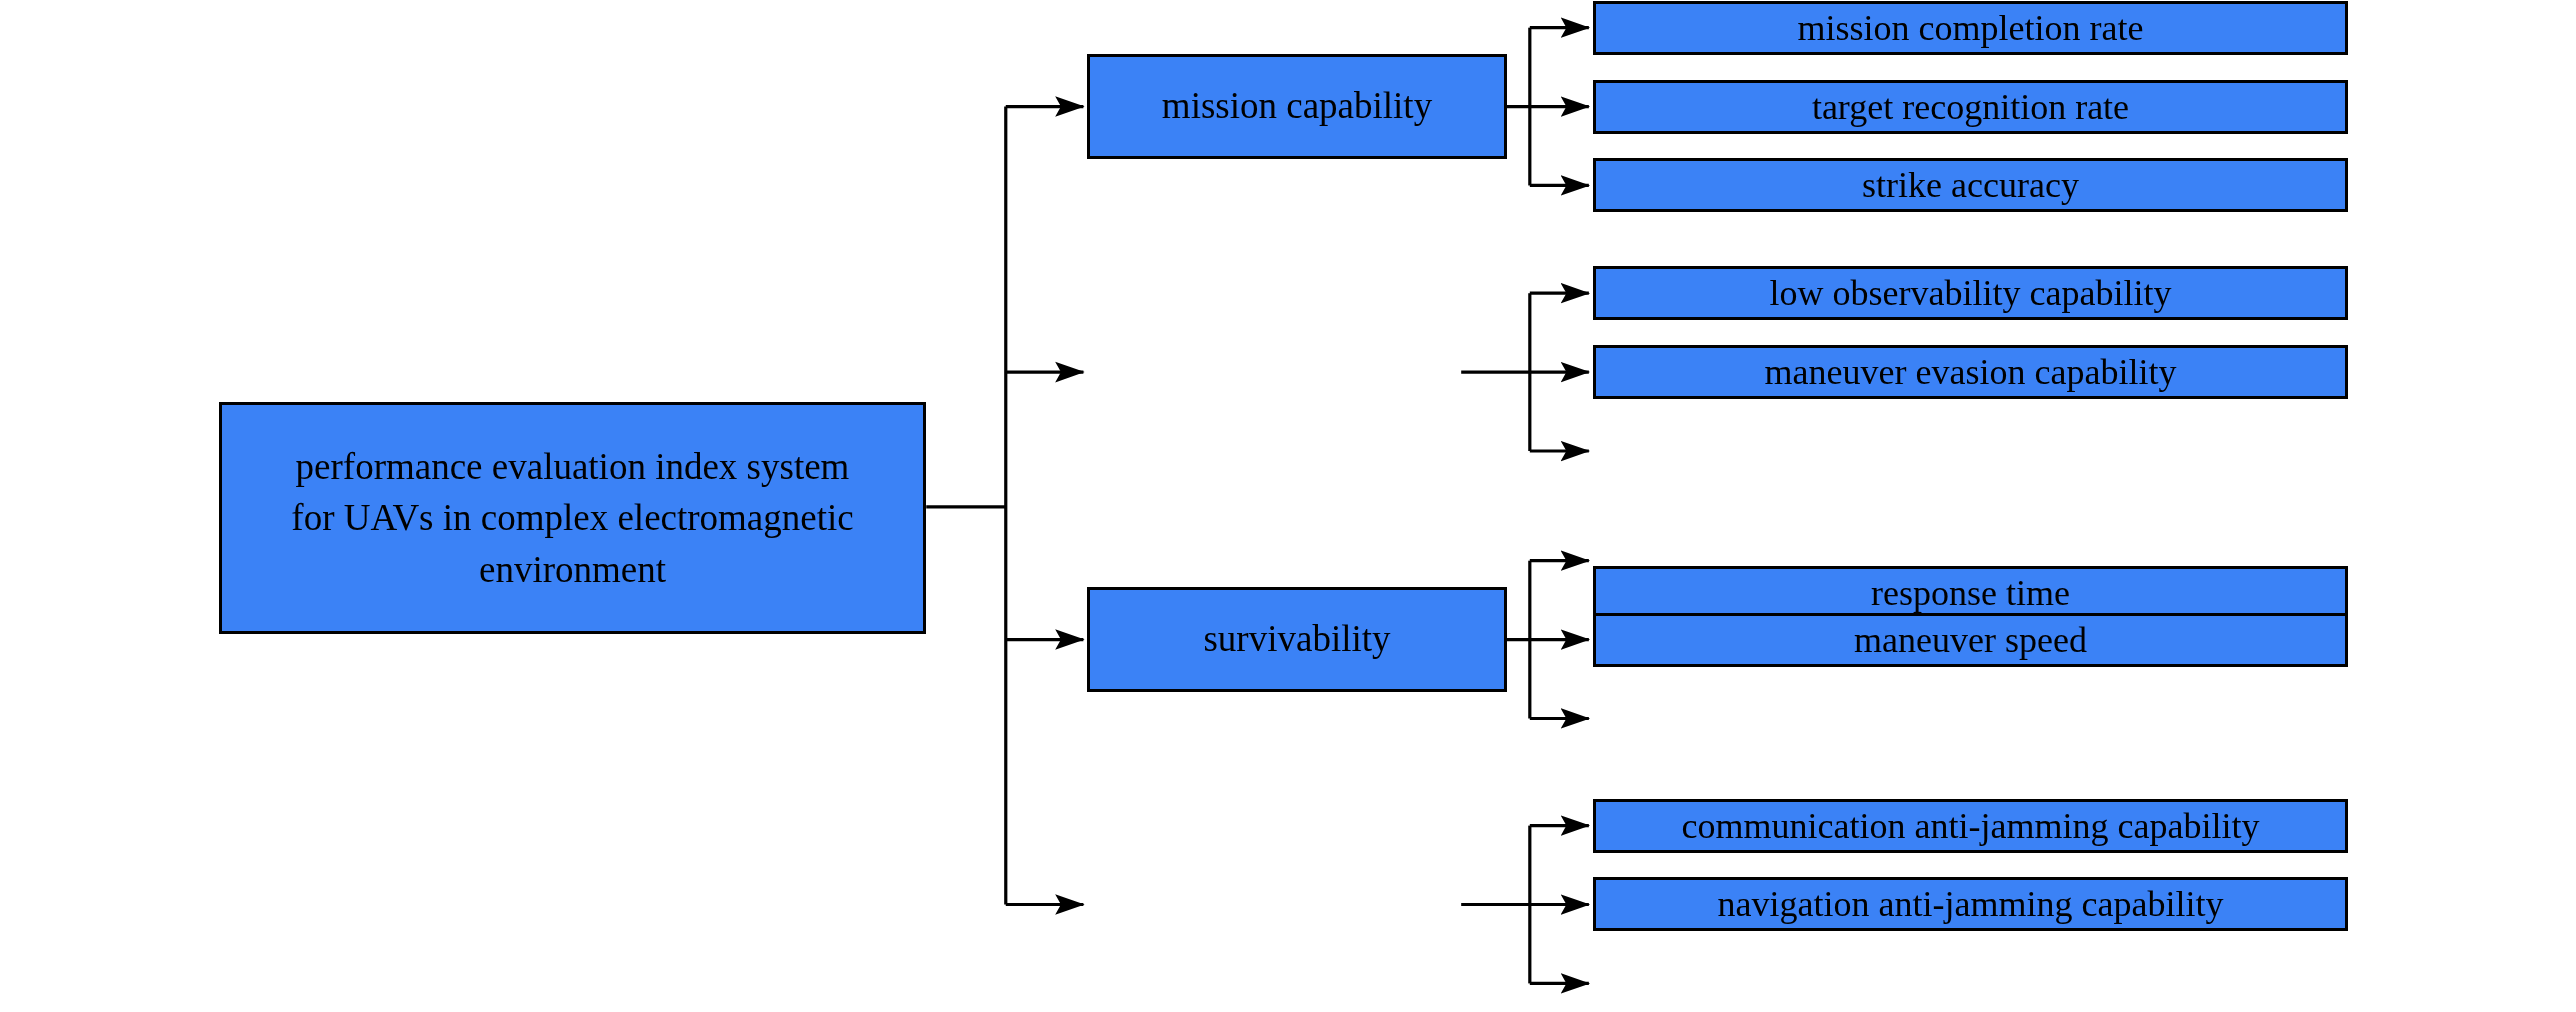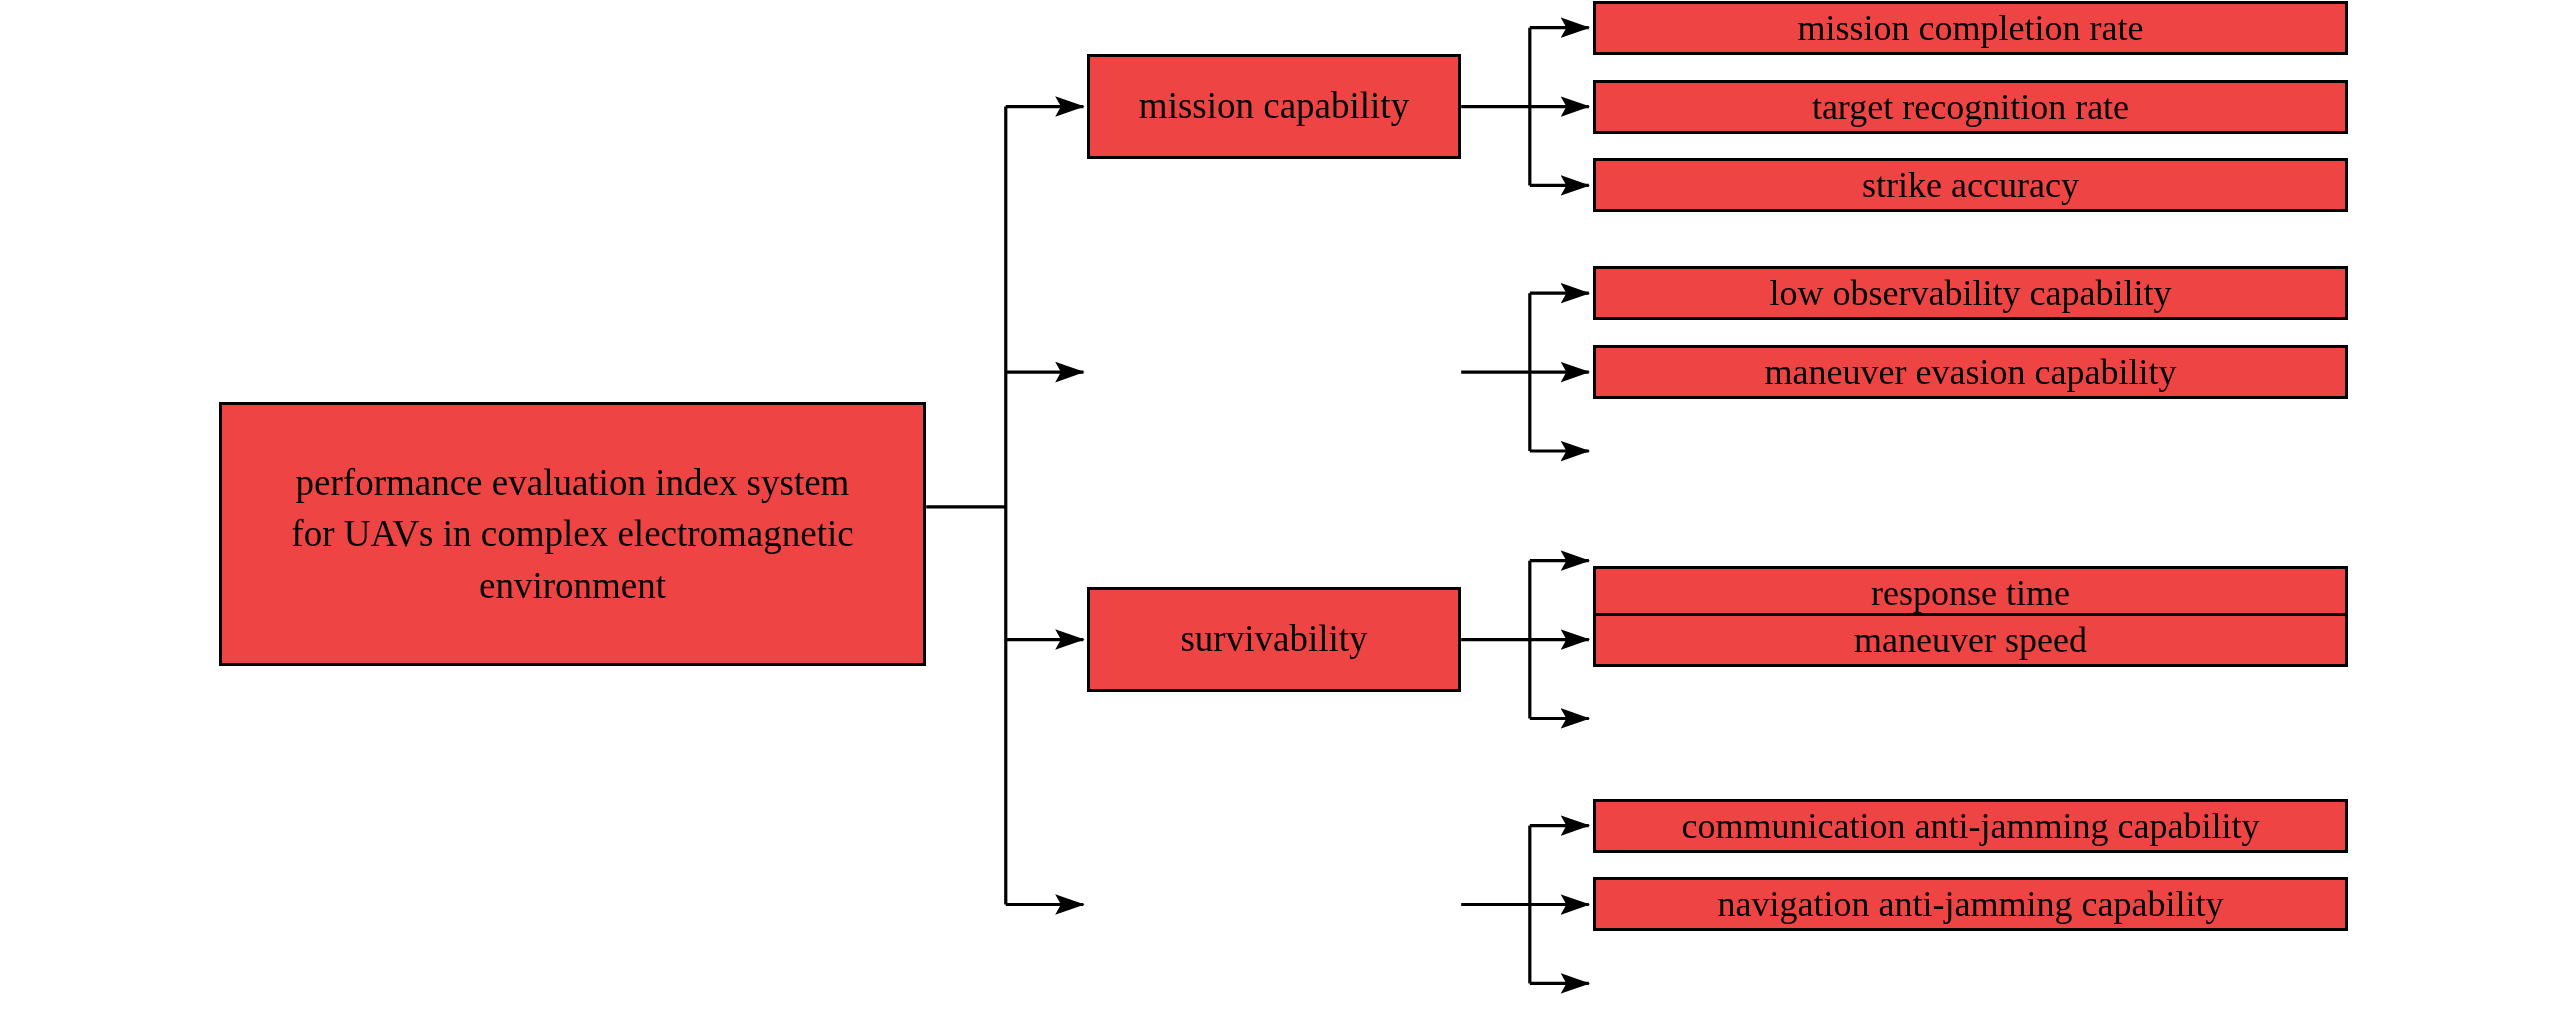--- a/index.html
+++ b/index.html
@@ -20,39 +20,39 @@
   svg.wires {
     position: absolute;
     left: 0; top: 0;
     width: 2576px; height: 1013px;
     z-index: 0;
   }
   .node {
     position: absolute;
     box-sizing: border-box;
     border: 3.8px solid #000000;
-    background: #ef4444;
+    background: #3b82f6;
     color: #000000;
     display: flex;
     align-items: center;
     justify-content: center;
     text-align: center;
     white-space: pre-line;
     z-index: 1;
     padding: 0 20px;
   }
   .node.root {
     left: 219px; top: 402px;
-    width: 707px; height: 264px;
+    width: 707px; height: 232px;
     font-size: 37px;
     line-height: 1.38;
   }
   .node.branch {
     left: 1087px;
-    width: 374px; height: 105px;
+    width: 420px; height: 105px;
     font-size: 37px;
     line-height: 1.25;
   }
   .node.leaf {
     left: 1593px;
     width: 755px; height: 54px;
     font-size: 36px;
     line-height: 1;
   }
 </style>

